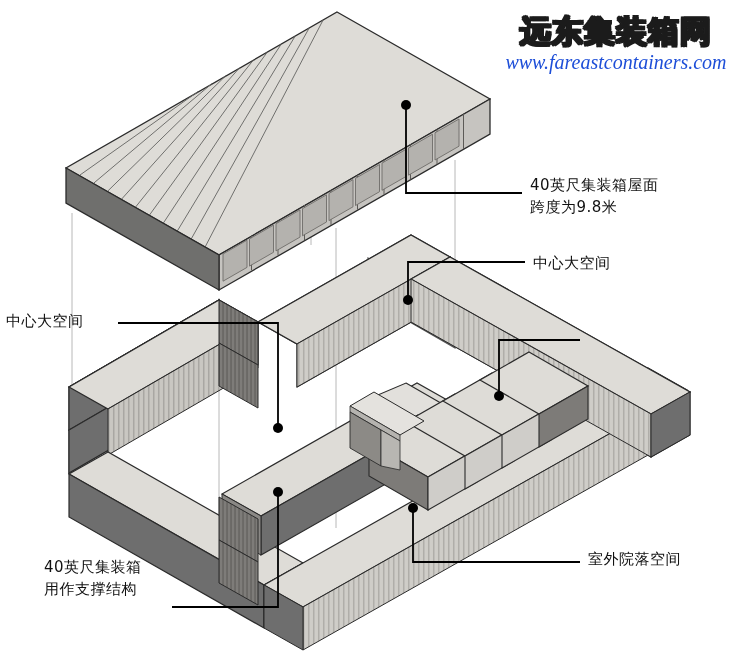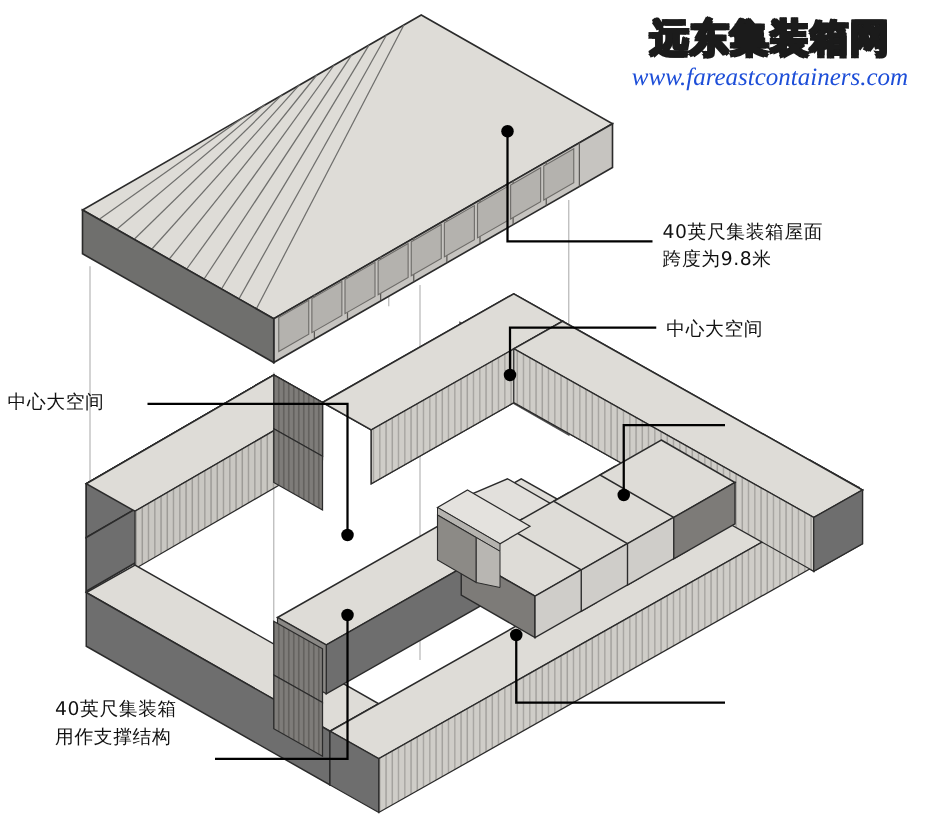--- a/index.html
+++ b/index.html
@@ -381,19 +381,20 @@
     <div class="watermark-cn">远东集装箱网</div>
     <div class="watermark-url">www.fareastcontainers.com</div>
   </div>
 
   <div class="callout right" style="left:530px; top:174px;">40英尺集装箱屋面
 跨度为9.8米</div>
 
   <div class="callout right" style="left:533px; top:252px;">中心大空间</div>
 
 
+  <div class="callout right" style="left:588px; top:548px;">室外院落空间</div>
 
   <div class="callout left" style="left:6px; top:310px;">中心大空间</div>
 
   <div class="callout left" style="left:44px; top:556px;">40英尺集装箱
 用作支撑结构</div>
 
 </div>
 
 </body></html>

